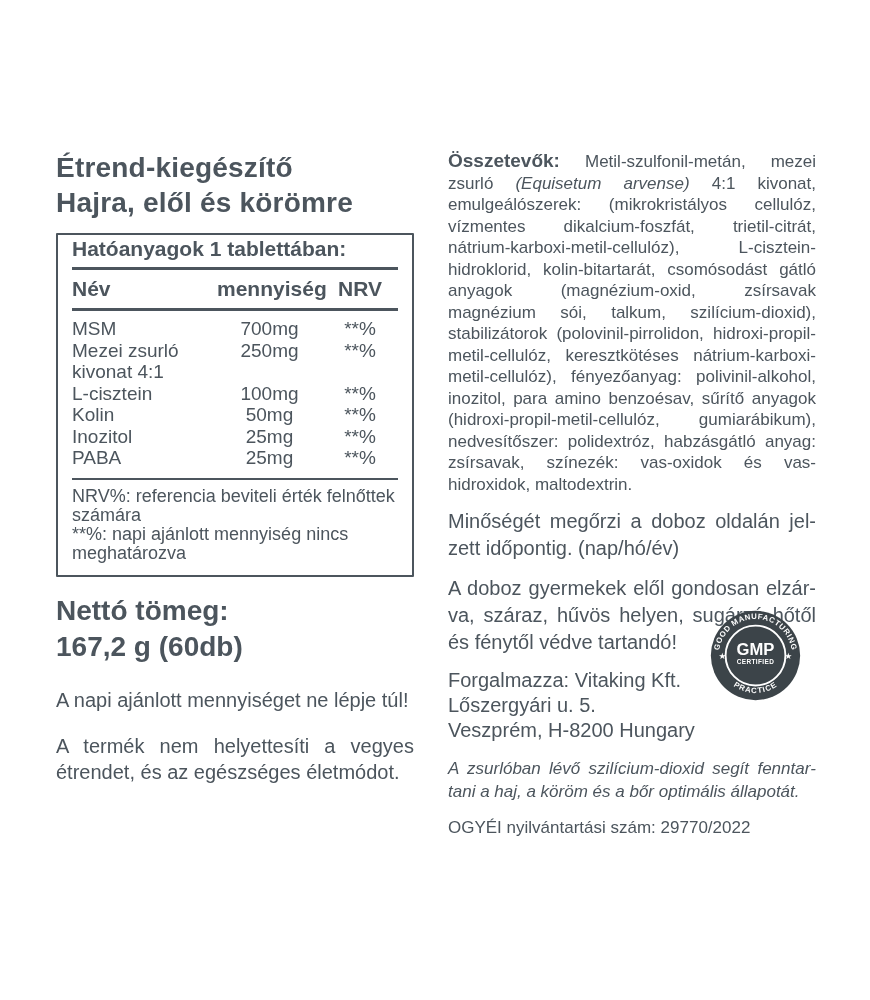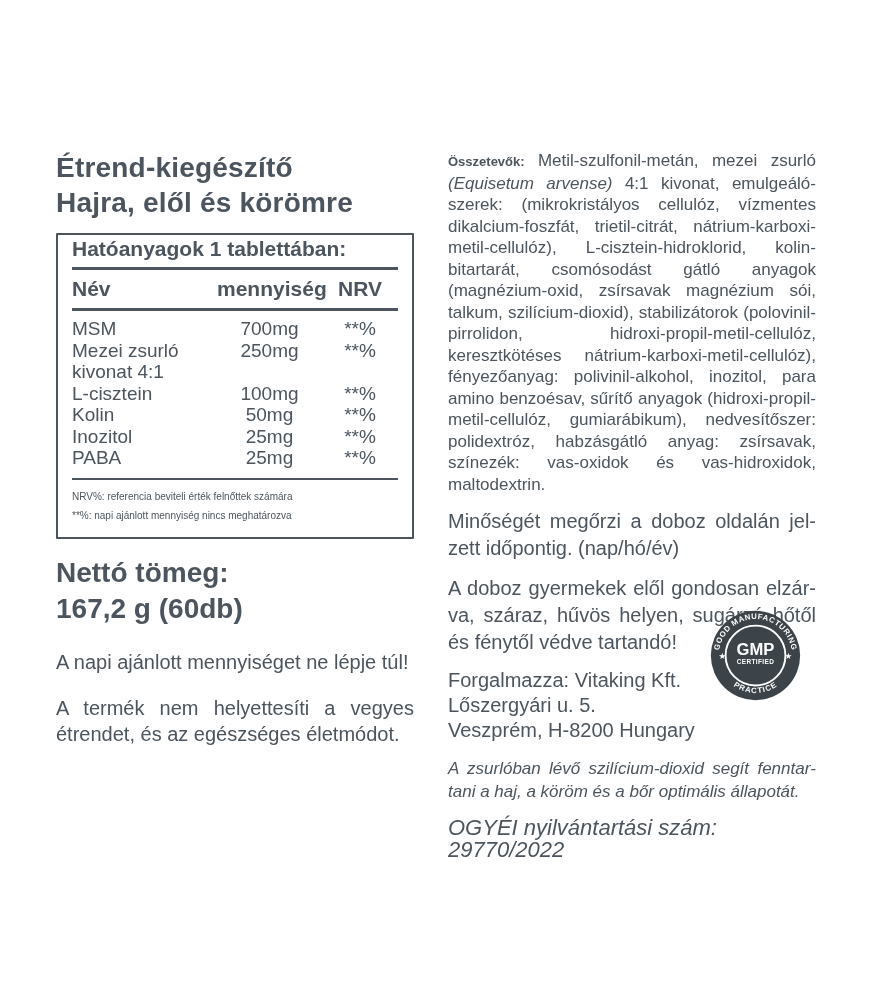--- a/index.html
+++ b/index.html
@@ -19,36 +19,36 @@
   .facts-box{margin-top:13px;border:2px solid #4c555d;padding:1px 14px 12px;border-radius:1px;}
   .facts-title{font-size:21px;font-weight:bold;line-height:26px;padding-bottom:5px;}
   .rule-thick{border-top:3px solid #4c555d;}
   .rule-thin{border-top:2px solid #4c555d;}
   .facts-header{display:flex;font-size:21px;font-weight:bold;line-height:26px;padding:6px 0;}
   .c-name{flex:1;text-align:left;}
   .c-amount{width:105px;text-align:center;}
   .c-nrv{width:76px;text-align:center;}
   .facts-rows{padding:7px 0 9px;}
   .facts-row{display:flex;font-size:19px;line-height:21.5px;}
-  .footnotes{padding-top:7px;font-size:10px;line-height:19px;}
+  .footnotes{padding-top:7px;font-size:18px;line-height:19px;}
   .net-weight{margin-top:16px;font-size:28px;font-weight:bold;line-height:36px;}
   .body-text{font-size:20px;line-height:26px;}
   .daily{margin-top:20px;}
   .warning{margin-top:22px;}
   .disclaimer{margin-top:20px;text-align:justify;}
   .bold{font-weight:bold;}
 
   
   .ingredients{font-size:17px;line-height:21.5px;text-align:justify;}
-  .ingredients .lead{font-weight:bold;font-size:13px;}
+  .ingredients .lead{font-weight:bold;font-size:19px;}
   .ingredients .latin{font-style:italic;}
   .rc-par{margin-top:13px;font-size:20px;line-height:27px;text-align:justify;}
   .distributor{margin-top:12px;font-size:20px;line-height:25px;width:250px;}
   .claim{margin-top:14px;font-size:17px;line-height:23px;font-style:italic;text-align:justify;}
-  .registration{margin-top:14px;font-size:22px;line-height:22px;font-style:italic;}
+  .registration{margin-top:14px;font-size:17px;line-height:22px;}
 
   .gmp-badge{position:absolute;left:708px;top:608px;width:95px;height:95px;}
 </style>
 </head>
 <body>
 
 <div class="col col-left">
   <div class="title">
     <div>Étrend-kiegészítő</div>
     <div>Hajra, elől és körömre</div>

